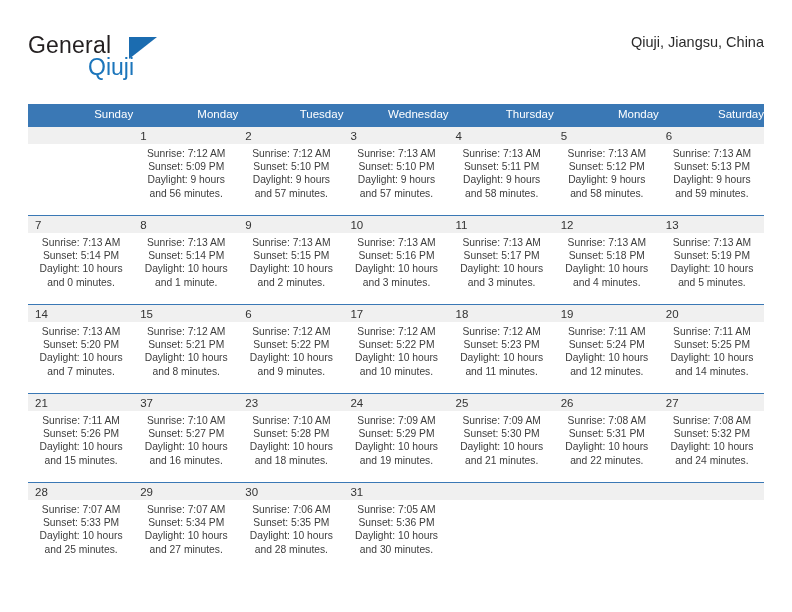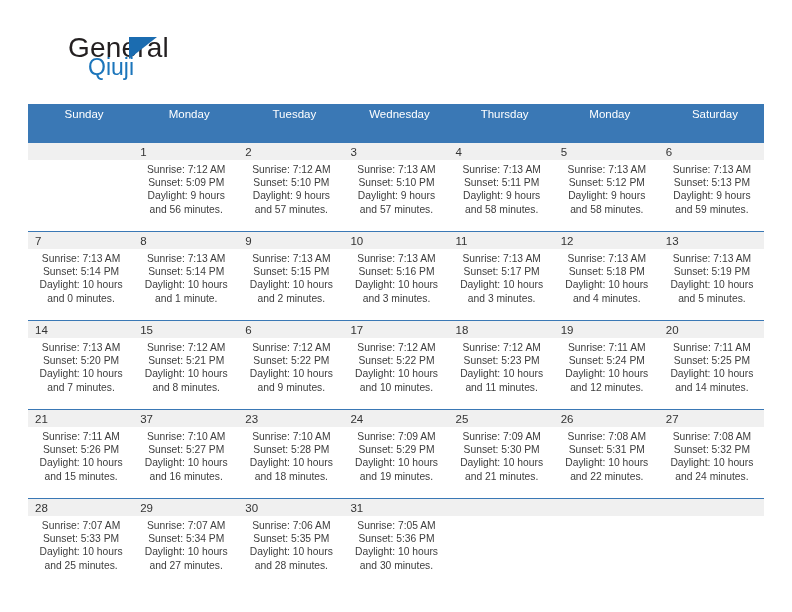--- a/index.html
+++ b/index.html
@@ -35,25 +35,24 @@
     position: absolute;
     left: 0;
     top: 4px;
     width: 200px;
     height: 56px;
   }
   .brand-general {
     position: absolute;
     left: 0;
     top: 0;
-    font-size: 28px;
+    font-size: 23px;
     letter-spacing: .2px;
     color: #231f20;
     font-family: "Liberation Sans", sans-serif;
-    margin-left: 40px;
   }
   .brand-blue {
     position: absolute;
     left: 60px;
     top: 22px;
     font-size: 23px;
     color: #1b75bb;
     font-family: "Liberation Sans", sans-serif;
   }
   .brand-tri {
@@ -95,22 +94,22 @@
     top: 104px;
     width: 736px;
     border-collapse: collapse;
     table-layout: fixed;
   }
   .cal th {
     background: #3a78b5;
     color: #ffffff;
     font-size: 11.5px;
     font-weight: normal;
-    text-align: center;
-    padding: 4px 0 22px 7px;
+    text-align: right;
+    padding: 4px 0 6px 7px;
     height: 13px;
     line-height: 13px;
   }
   .cal td {
     vertical-align: top;
     padding: 0;
     width: 105.14px;
   }
 
   .wk-sep td {
@@ -156,20 +155,21 @@
 
   <div class="top">
 
     <div class="brand">
       <span class="brand-general">General</span>
       <span class="brand-tri"></span>
       <span class="brand-blue">Qiuji</span>
     </div>
 
     <div class="titles">
+      <div class="cal-subtitle">Qiuji, Jiangsu, China</div>
     </div>
 
   </div>
 
   <table class="cal">
     <thead>
       <tr>
         <th>Sunday</th>
         <th>Monday</th>
         <th>Tuesday</th>

